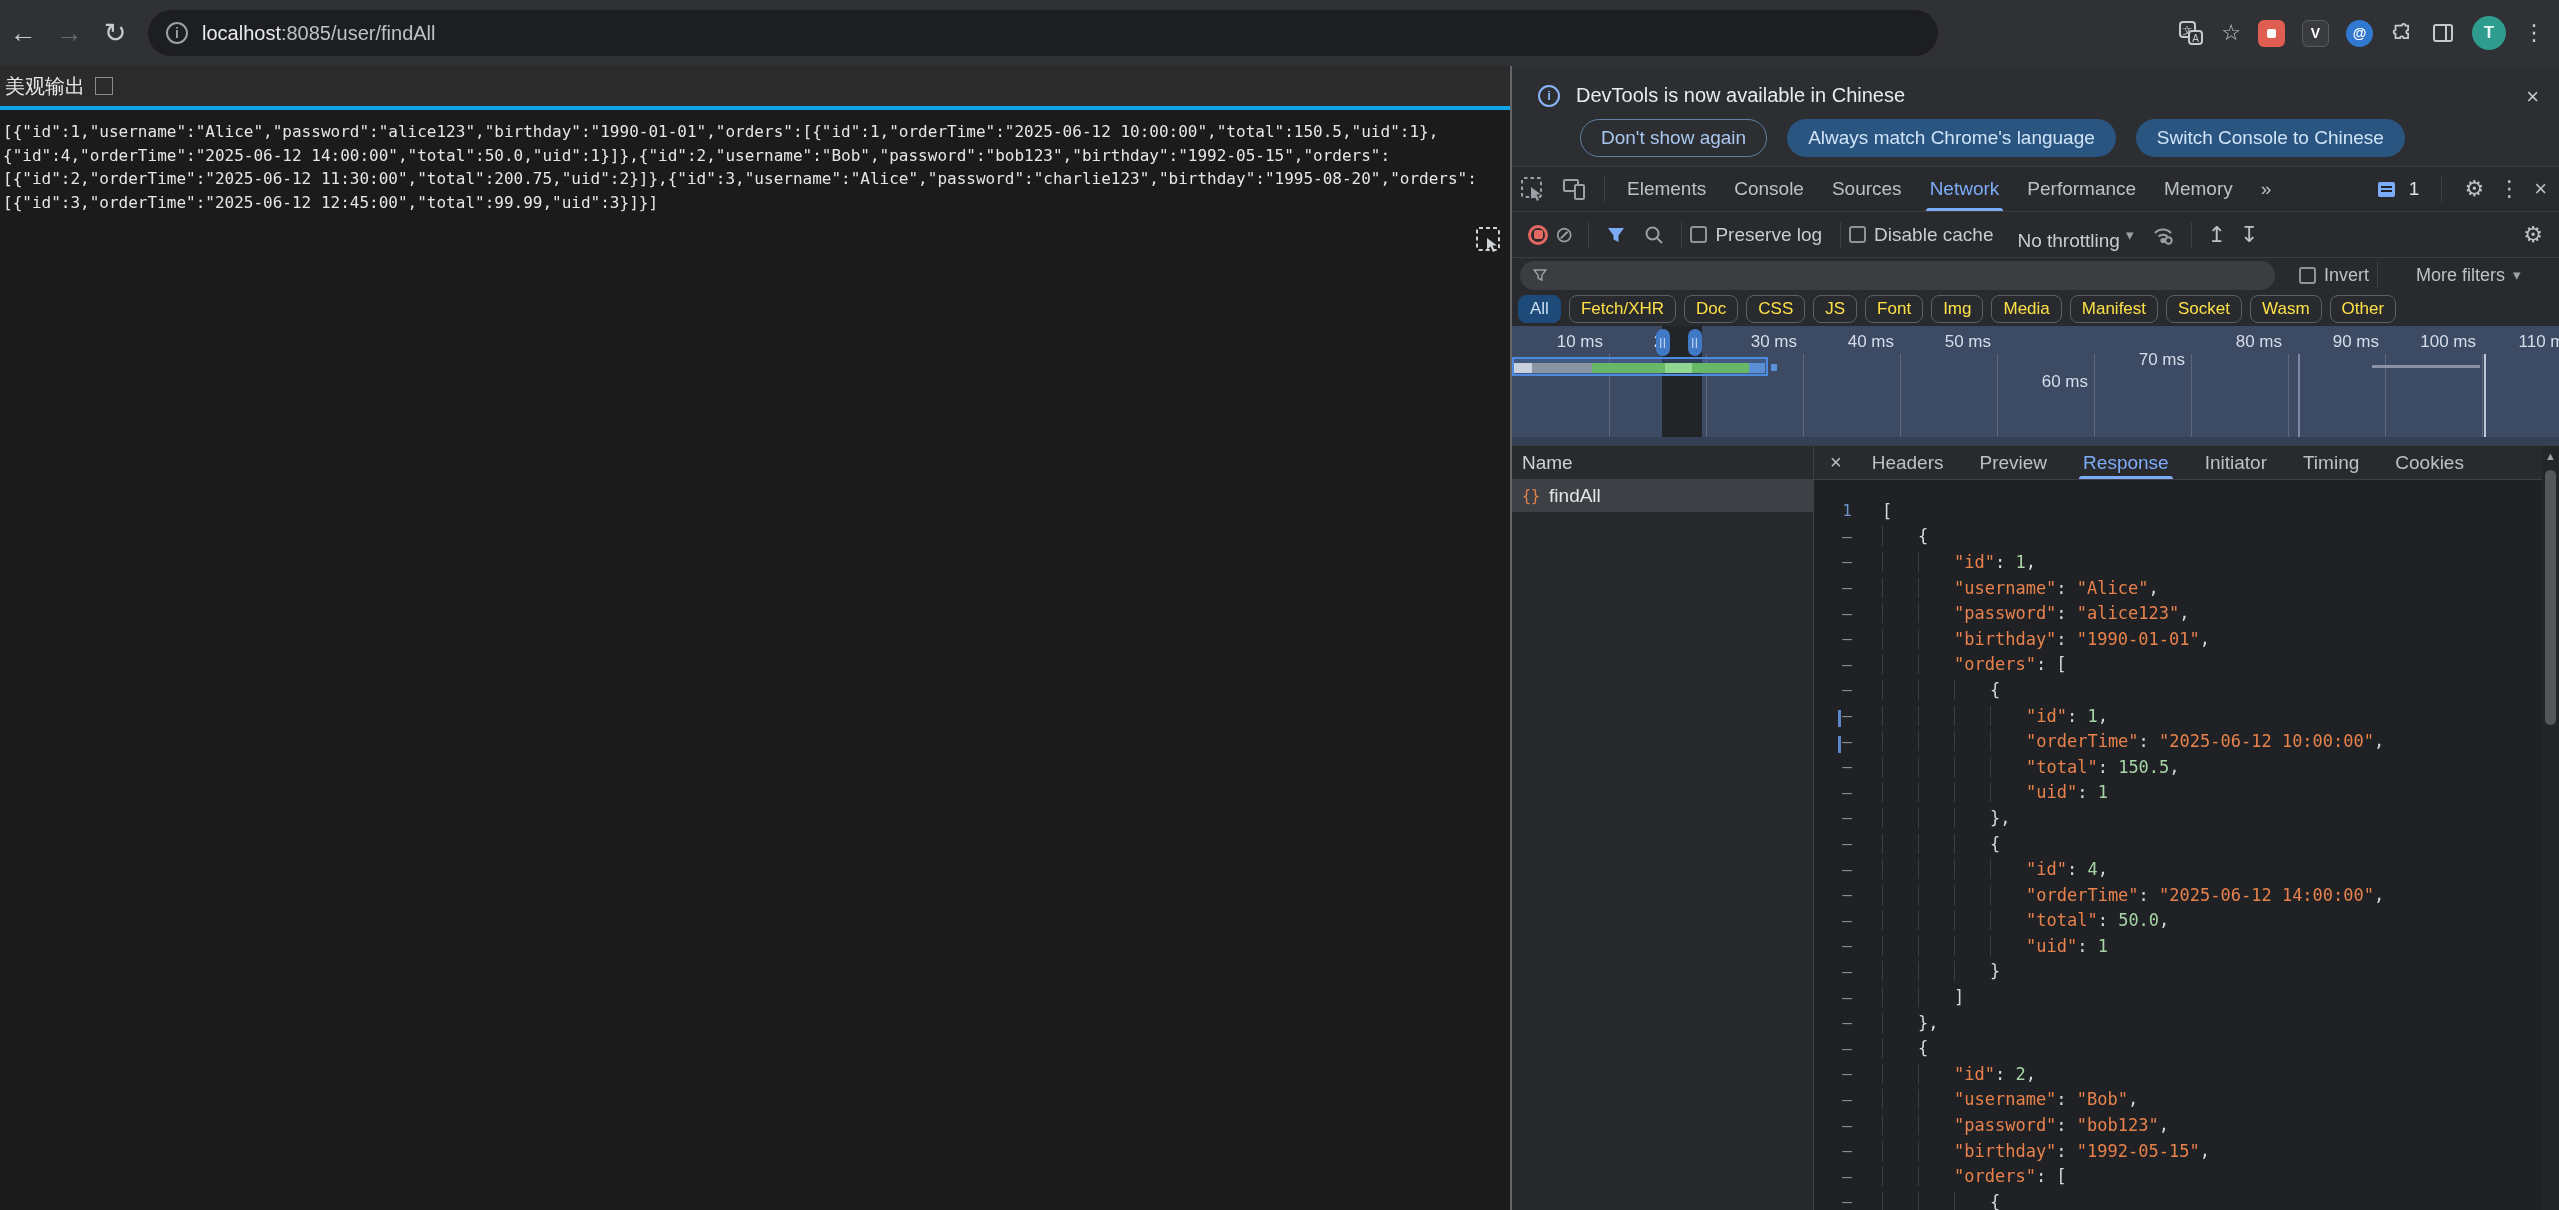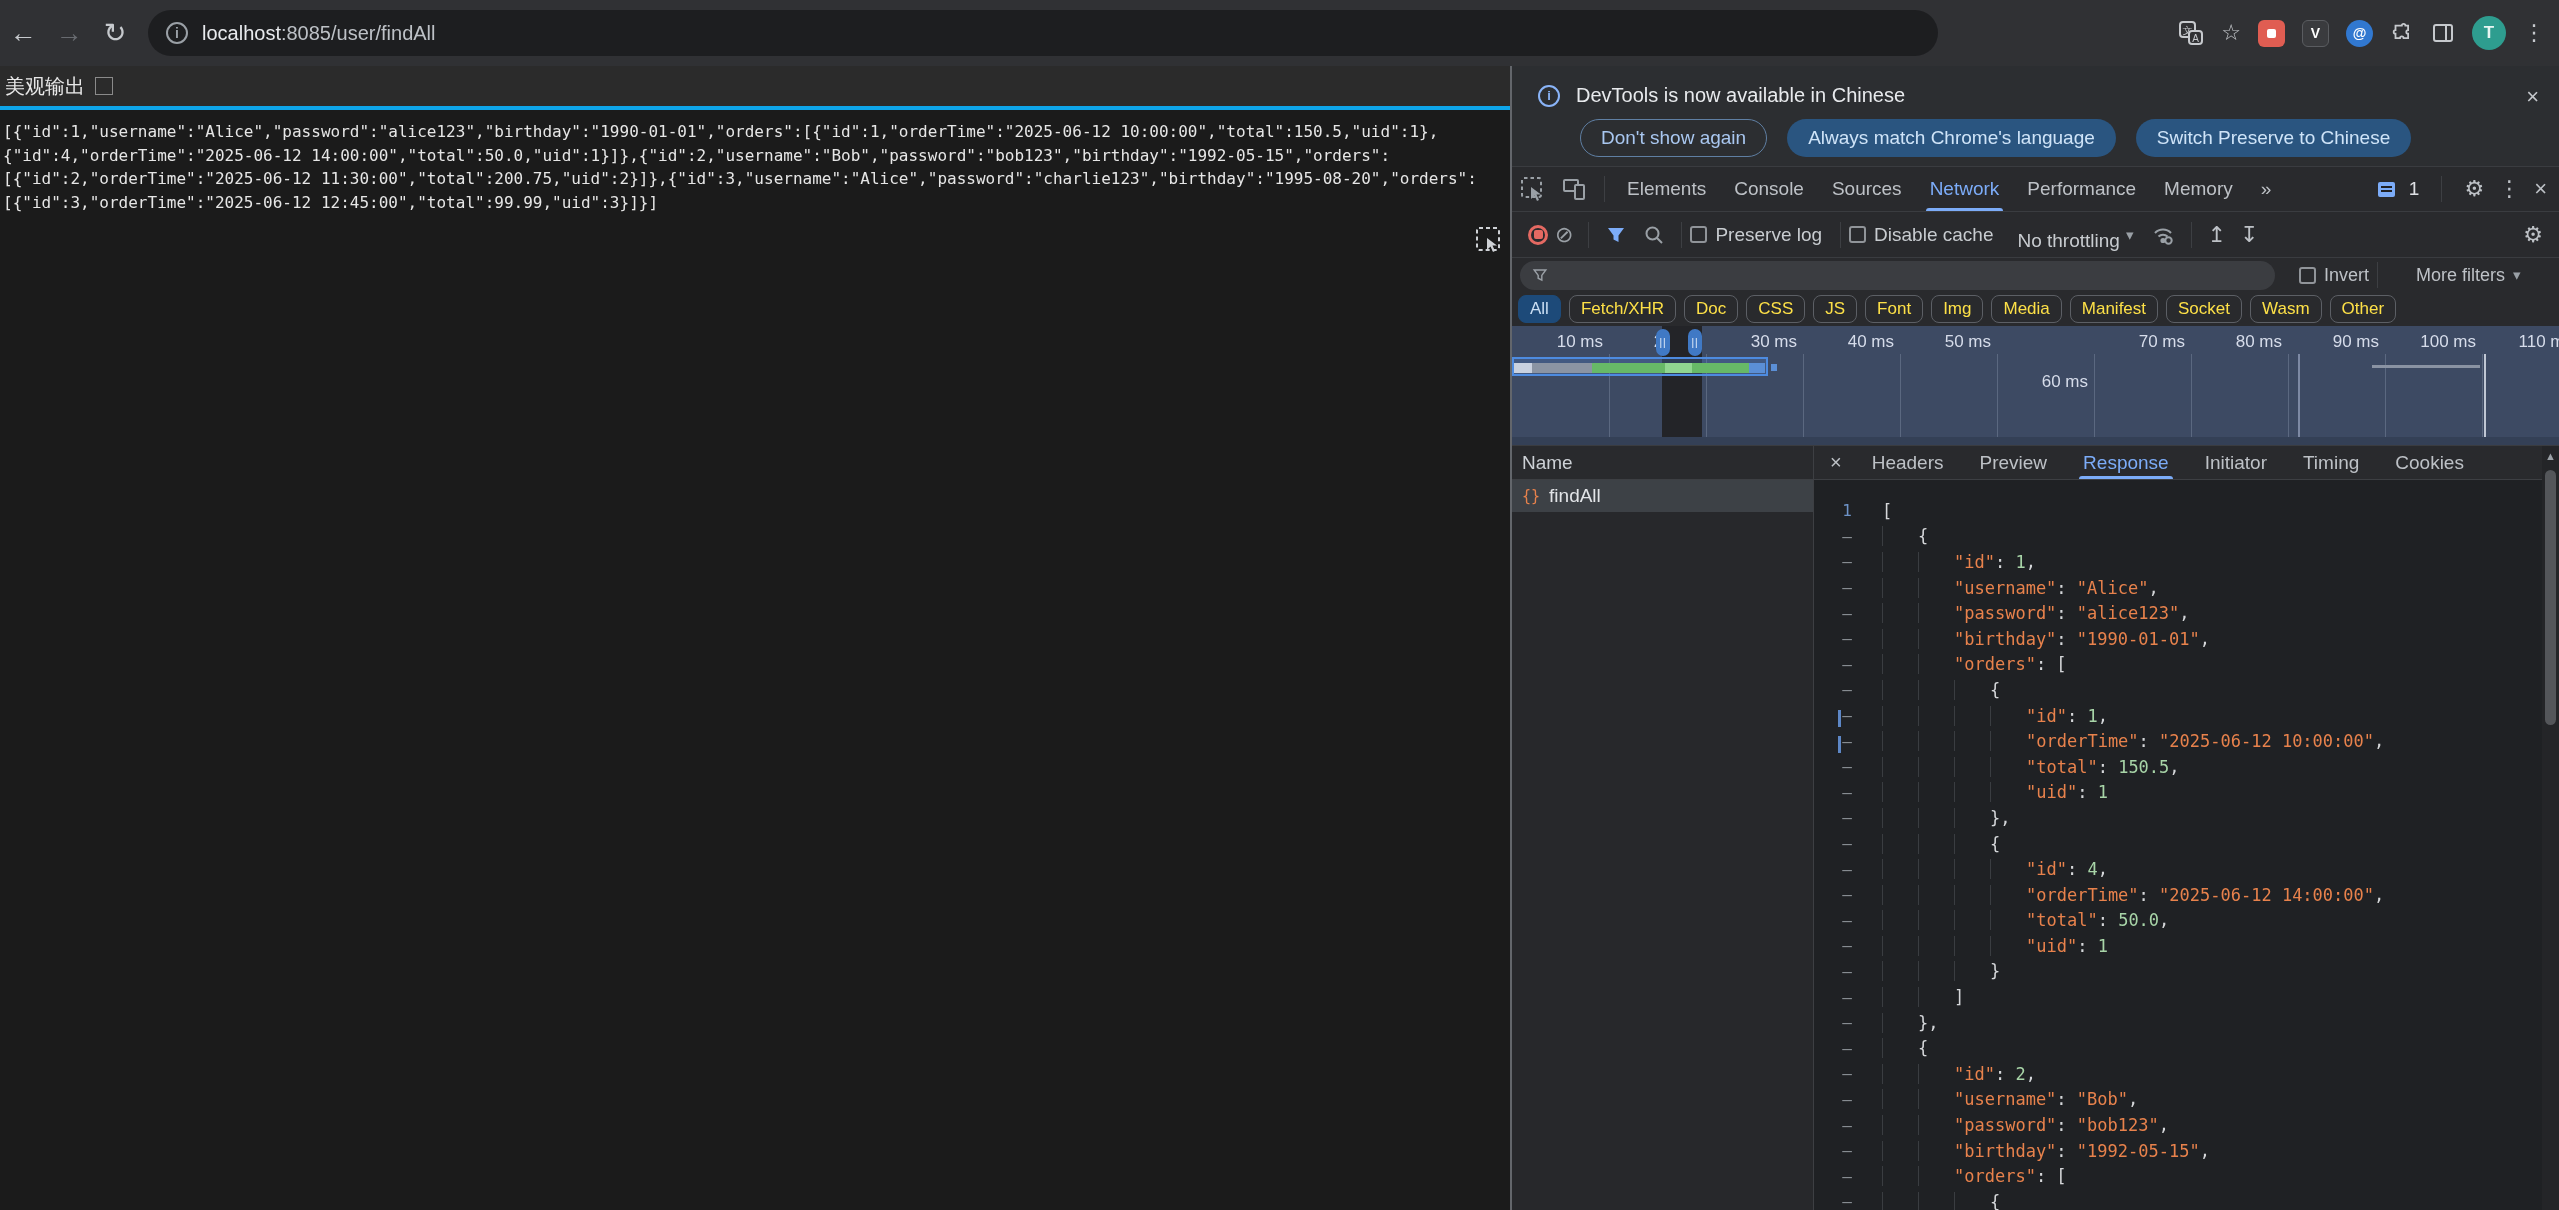--- a/index.html
+++ b/index.html
@@ -206,21 +206,21 @@
 
     <div id="notif">
       <div id="notif-title-row">
         <span class="notif-info">i</span>
         <span id="notif-title">DevTools is now available in Chinese</span>
       </div>
       <span id="notif-close">×</span>
       <div id="notif-btns">
           <span class="nbtn outline">Don't show again</span>
           <span class="nbtn filled">Always match Chrome's language</span>
-          <span class="nbtn filled">Switch Preserve to Chinese</span>
+          <span class="nbtn filled">Switch Console to Chinese</span>
         </div>
     </div>
 
     <div id="dt-tabbar">
       <span class="dt-ic">
         <svg width="26" height="26" viewBox="0 0 26 26" fill="none" stroke="#9aa0a6" stroke-width="2">
             <rect x="2" y="2" width="19" height="19" rx="2" stroke-dasharray="3.5 3"></rect>
             <path d="M11 11 L11 23 L14.5 19.5 L17 25 L19 24 L16.5 18.5 L21 18.5 Z" fill="#9aa0a6" stroke="none"></path>
           </svg>
       </span>
@@ -327,21 +327,21 @@
           <div class="tl-label" style="left: 108px;">20 ms</div>
           <div class="tl-grid" style="left: 291px;"></div>
           <div class="tl-label" style="left: 205px;">30 ms</div>
           <div class="tl-grid" style="left: 388px;"></div>
           <div class="tl-label" style="left: 302px;">40 ms</div>
           <div class="tl-grid" style="left: 485px;"></div>
           <div class="tl-label" style="left: 399px;">50 ms</div>
           <div class="tl-grid" style="left: 582px;"></div>
           <div class="tl-label" style="left: 496px; margin-top: 40px;">60 ms</div>
           <div class="tl-grid" style="left: 679px;"></div>
-          <div class="tl-label" style="left: 593px;">70 ms</div>
+          <div class="tl-label" style="left: 593px; margin-top: 18px;">70 ms</div>
           <div class="tl-grid" style="left: 776px;"></div>
           <div class="tl-label" style="left: 690px;">80 ms</div>
           <div class="tl-grid" style="left: 873px;"></div>
           <div class="tl-label" style="left: 787px;">90 ms</div>
           <div class="tl-grid" style="left: 970px;"></div>
           <div class="tl-label" style="left: 884px;">100 ms</div>
           <div class="tl-label" style="left: 981px;">110 ms</div>
         </div>
       <div id="tl-window"></div>
       <div id="tl-sel"></div>

